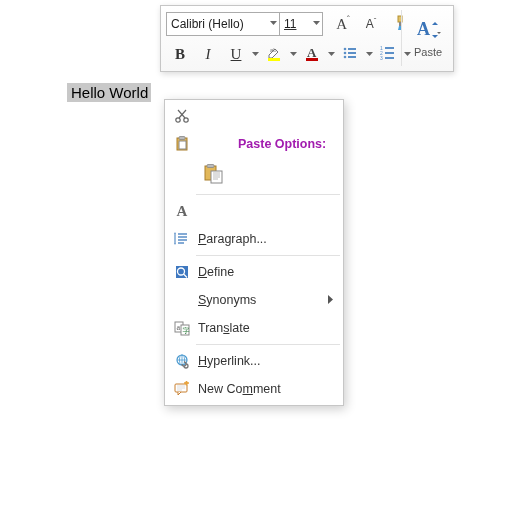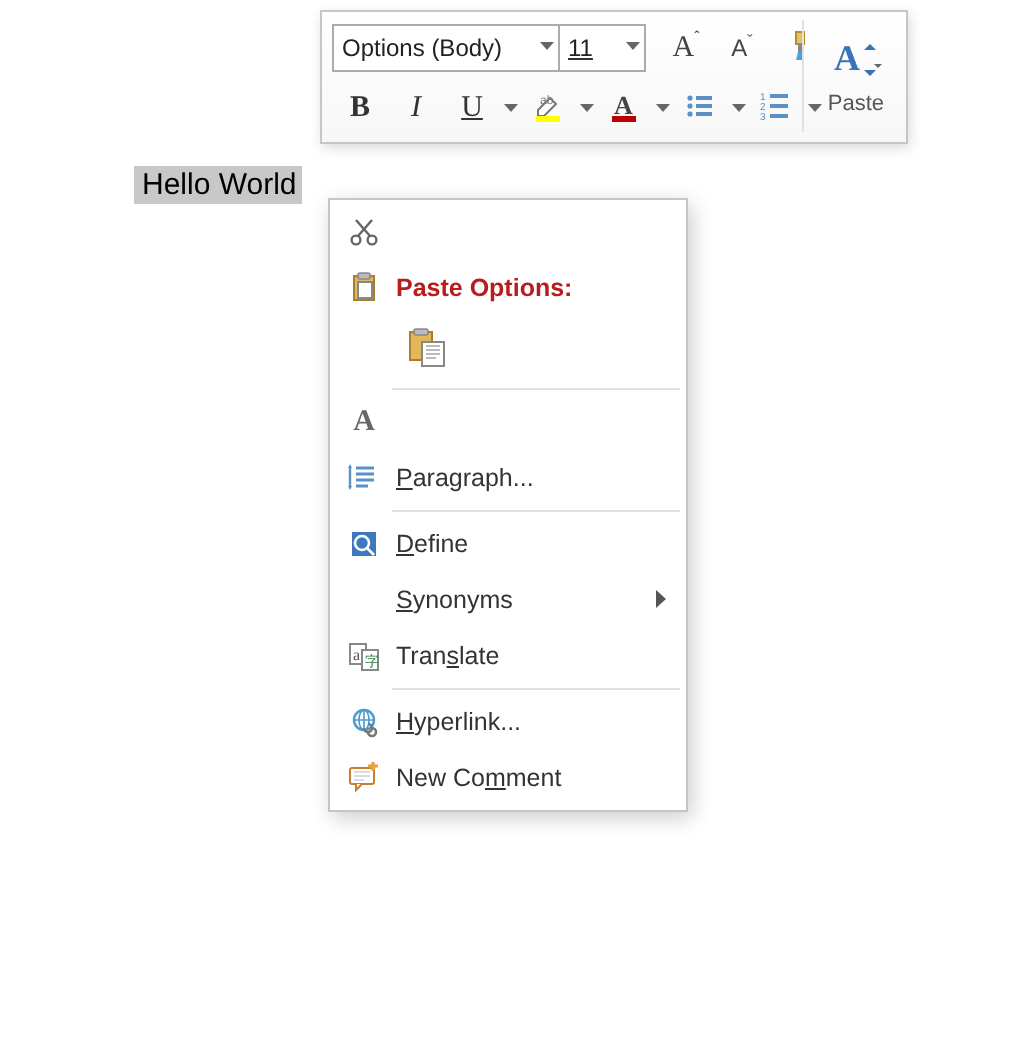--- a/index.html
+++ b/index.html
@@ -114,21 +114,21 @@
   .ctx .subarrow {
     position:absolute; right:8px; top:50%; transform:translateY(-50%);
   }
 </style>
 </head>
 <body>
 
 <div class="mini-toolbar">
   <div class="toolbar-row first">
     <div class="font-name">
-      <span class="combo-text">Options (Body)</span>
+      <span class="combo-text">Calibri (Hello)</span>
       <span class="dd-caret">
         <svg width="7" height="5">
             <path d="M0 0 L7 0 L3.5 4 Z" fill="#666"></path>
           </svg>
       </span>
     </div>
     <div class="font-size">
       <span class="combo-text">11</span>
       <span class="dd-caret">
         <svg width="7" height="5">
@@ -276,21 +276,21 @@
 
 
   <div class="item paste-title">
     <span class="icon-slot">
       <svg width="16" height="16" viewBox="0 0 16 16">
         <rect x="3" y="2" width="10" height="12" fill="#e2b85a" stroke="#a97f2c" stroke-width="1"></rect>
         <rect x="5" y="0.5" width="6" height="3" rx="1" fill="#bbb" stroke="#888" stroke-width="0.8"></rect>
         <rect x="5" y="5" width="7" height="8" fill="#fff" stroke="#888" stroke-width="1"></rect>
       </svg>
     </span>
-    <span class="label" style="color:#b91c1c;">Paste Options:</span>
+    <span class="label" style="color:#a21caf;margin-left:40px;">Paste Options:</span>
   </div>
 
   <div class="paste-options-row">
     <div class="po-btn">
       <span>
         <svg width="20" height="20" viewBox="0 0 20 20">
           <rect x="1" y="2" width="11" height="14" fill="#e2b85a" stroke="#a97f2c" stroke-width="1"></rect>
           <rect x="3" y="0.5" width="7" height="3" rx="1" fill="#bbb" stroke="#888" stroke-width="0.8"></rect>
           <rect x="7" y="7" width="11" height="12" fill="#fff" stroke="#888" stroke-width="1"></rect>
           <path d="M9 9 h7 M9 11 h7 M9 13 h7 M9 15 h5" stroke="#bbb" stroke-width="1"></path>

